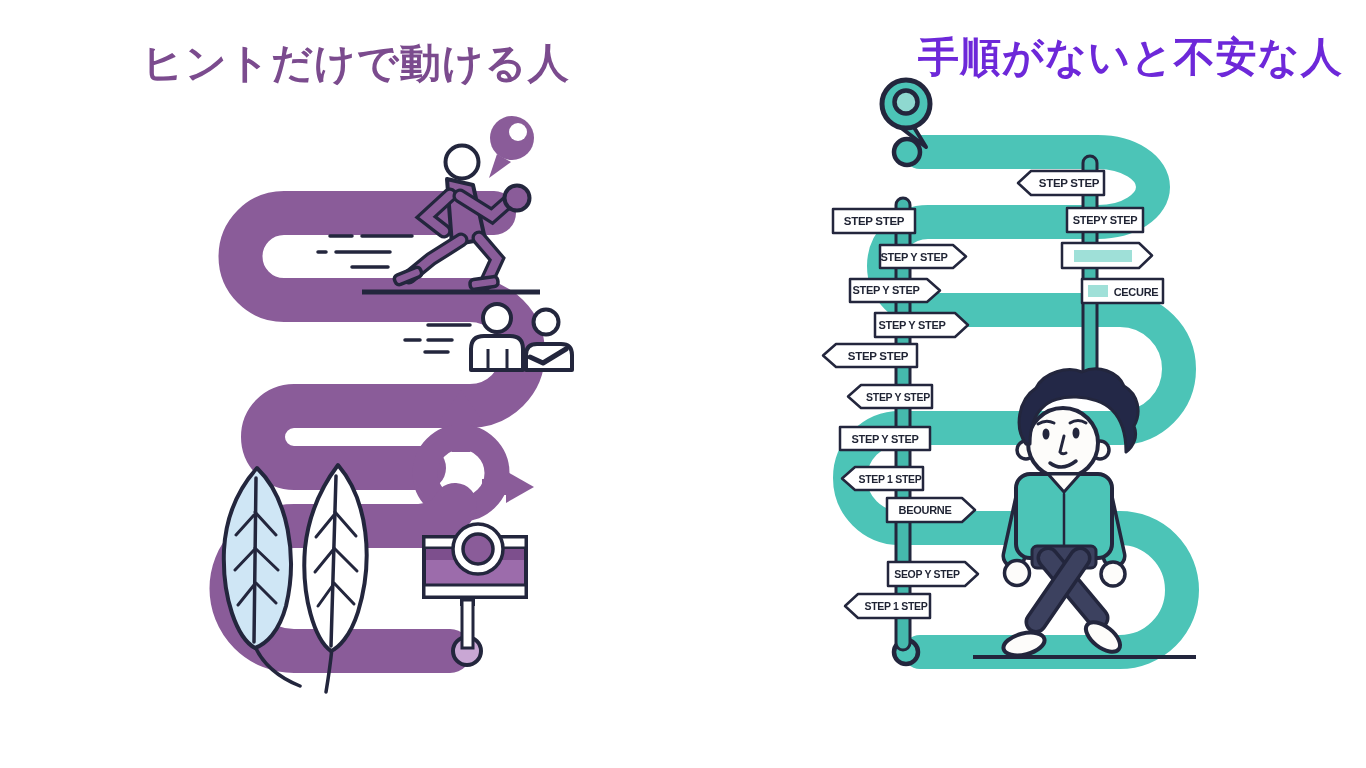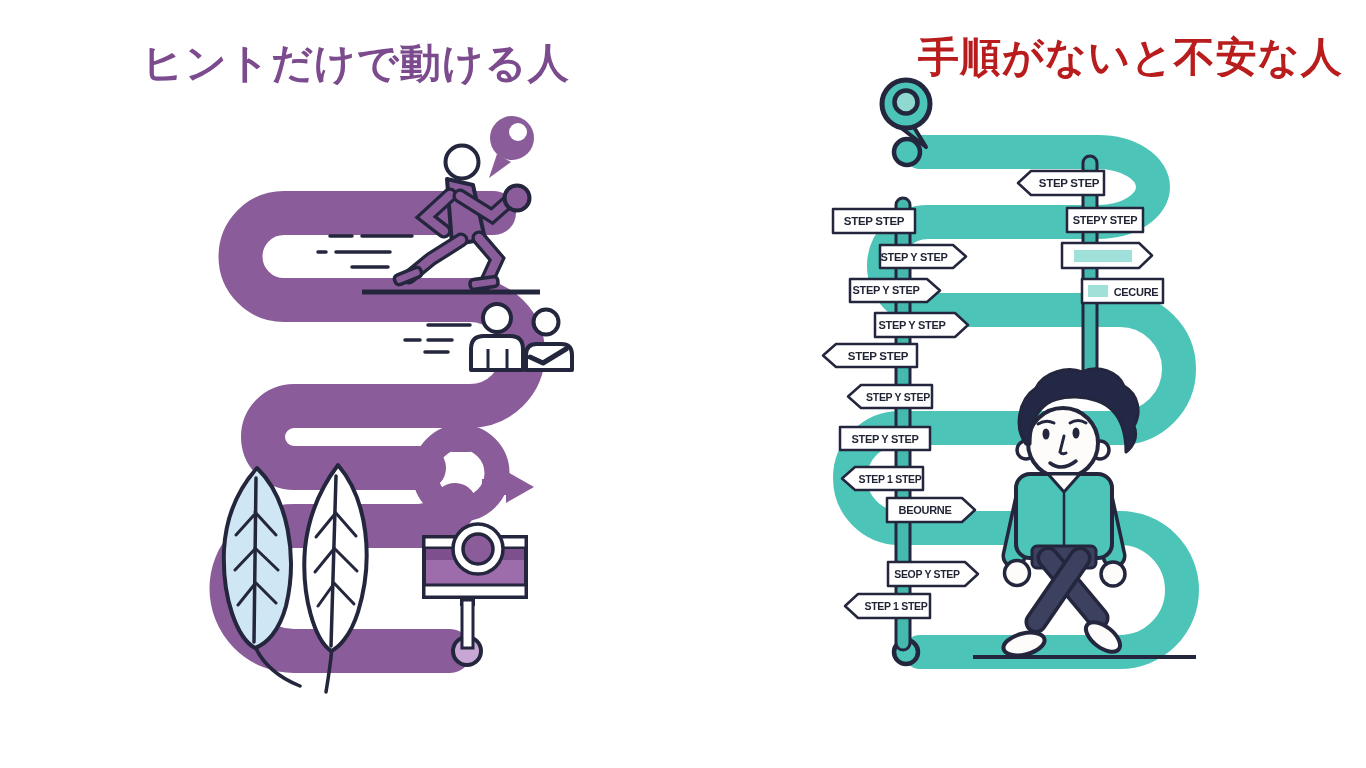--- a/index.html
+++ b/index.html
@@ -5,21 +5,21 @@
   html,body { margin:0; padding:0; background:#ffffff; }
   .canvas {
     position:relative; width:1366px; height:768px; background:#ffffff;
     overflow:hidden; font-family:"Liberation Sans", sans-serif;
   }
   .title {
     position:absolute; font-weight:bold; font-size:41px; letter-spacing:1px;
     white-space:nowrap; font-family:Liberation Sans, sans-serif;
   }
   .title-left  { left:142px; top:36px; color:#7b4b8e; }
-  .title-right { left:918px; top:30px; color:#b91c1c;text-align:right; }
+  .title-right { left:918px; top:30px; color:#6d28d9;text-align:right; }
   svg { position:absolute; left:0; top:0; }
   .sign-text {
     font-family:"Liberation Sans",sans-serif; font-weight:bold;
     fill:#1f2333; letter-spacing:-0.3px;
   }
 </style>
 </head>
 <body>
 
 <div class="canvas">

